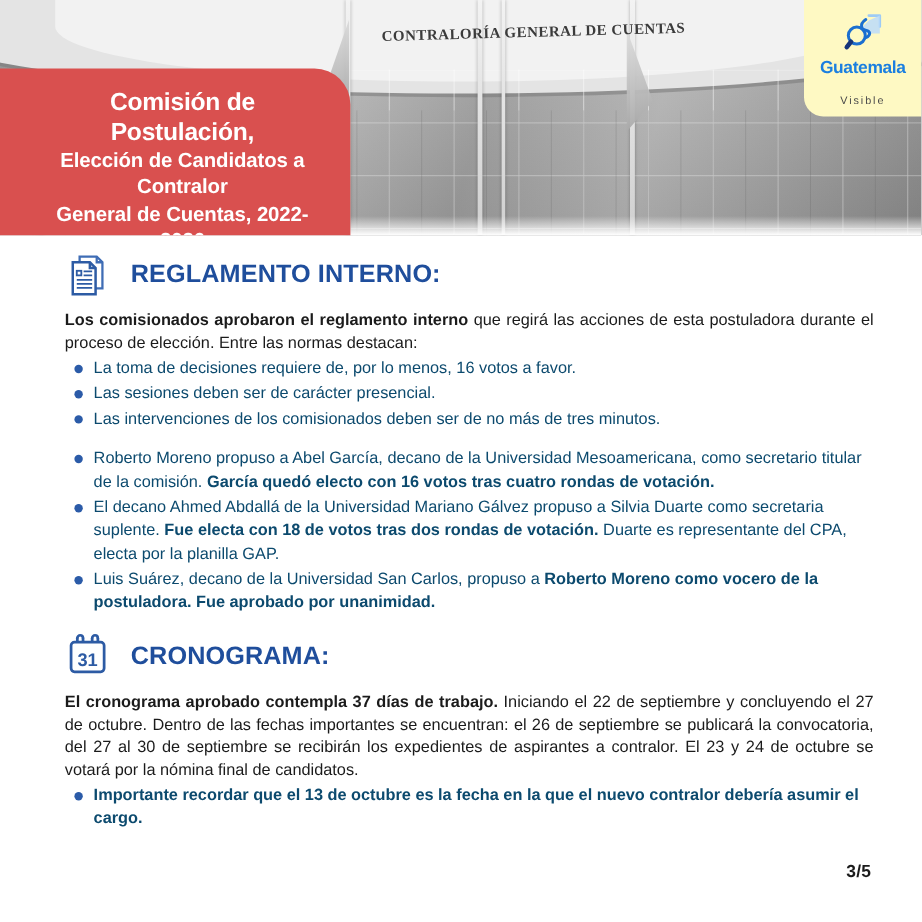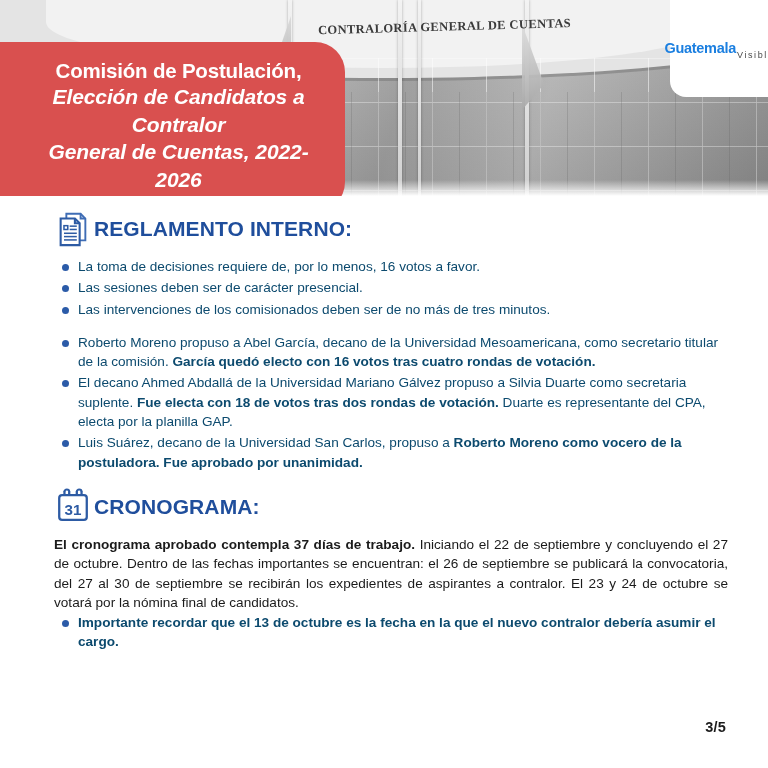--- a/index.html
+++ b/index.html
@@ -112,55 +112,54 @@
     position: absolute;
     left: 0; bottom: 0;
     width: 768px; height: 16px;
     background: linear-gradient(to bottom, rgba(255,255,255,0), #ffffff);
   }
 
   
   .title-banner {
     position: absolute;
     left: 0;
-    top: 42px;
-    width: 345px;
+    top: 57px;
+    width: 292px;
     padding: 16px 28px 18px 40px;
     background: #d9504f;
     border-radius: 0 30px 30px 0;
     color: #ffffff;
     text-align: center;
     z-index: 5;
   }
   .title-line1 {
     font-size: 20.5px;
     font-weight: 700;
     line-height: 1.22;
     letter-spacing: -.2px;
   }
   .title-line2, .title-line3 {
-    font-size: 21px;
+    font-size: 17px;
     font-weight: 700;
     line-height: 1.32;
     letter-spacing: -.1px;
-    font-style: italic;
   }
 
   
   .logo-card {
     position: absolute;
     right: 0;
     top: 0;
     width: 98px;
     height: 97px;
-    background: #ffffff;
+    background: #fef9c3;
     border-radius: 0 0 0 16px;
     z-index: 6;
     display: flex;
-    flex-direction: row;
+    flex-direction: column;
     align-items: center;
     justify-content: center;
     gap: 1px;
   }
   .logo-mark { width: 40px; height: 40px; margin-bottom: 1px; }
   .logo-name {
     font-size: 14.5px;
     font-weight: 700;
     color: #1b7fe0;
     letter-spacing: -.3px;
@@ -181,21 +180,21 @@
     left: 0;
     width: 768px;
     padding: 14px 40px 0 54px;
   }
 
   .section { margin-bottom: 2px; }
 
   .section-head {
     display: flex;
     align-items: center;
-    gap: 2px;
+    gap: 17px;
     margin-bottom: 9px;
   }
   .sec-icon { width: 38px; height: 38px; flex: 0 0 38px; }
   .sec-title {
     font-size: 21px;
     font-weight: 700;
     color: #1f4e9c;
     letter-spacing: .1px;
   }
 
@@ -300,20 +299,23 @@
         <rect x="10.5" y="16.5" width="4" height="4" fill="none" stroke="#2d5ba4" stroke-width="1.6"></rect>
         <line x1="16.5" y1="17" x2="24" y2="17" stroke="#2d5ba4" stroke-width="1.6"></line>
         <line x1="16.5" y1="20.5" x2="24" y2="20.5" stroke="#2d5ba4" stroke-width="1.6"></line>
         <line x1="10.5" y1="24.5" x2="24" y2="24.5" stroke="#2d5ba4" stroke-width="1.6"></line>
         <line x1="10.5" y1="28" x2="24" y2="28" stroke="#2d5ba4" stroke-width="1.6"></line>
         <line x1="10.5" y1="31.5" x2="24" y2="31.5" stroke="#2d5ba4" stroke-width="1.6"></line>
       </svg>
       <div class="sec-title">REGLAMENTO INTERNO:</div>
     </div>
 
+    <div class="para">
+      <b>Los comisionados aprobaron el reglamento interno</b><span> que regirá las acciones de esta postuladora durante el proceso de elección. Entre las normas destacan:</span>
+    </div>
 
     <ul class="bullets">
       <li>La toma de decisiones requiere de, por lo menos, 16 votos a favor.</li>
       <li>Las sesiones deben ser de carácter presencial.</li>
       <li>Las intervenciones de los comisionados deben ser de no más de tres minutos.</li>
     </ul>
   </div>
 
   <div class="section sec-eleccion">
 

